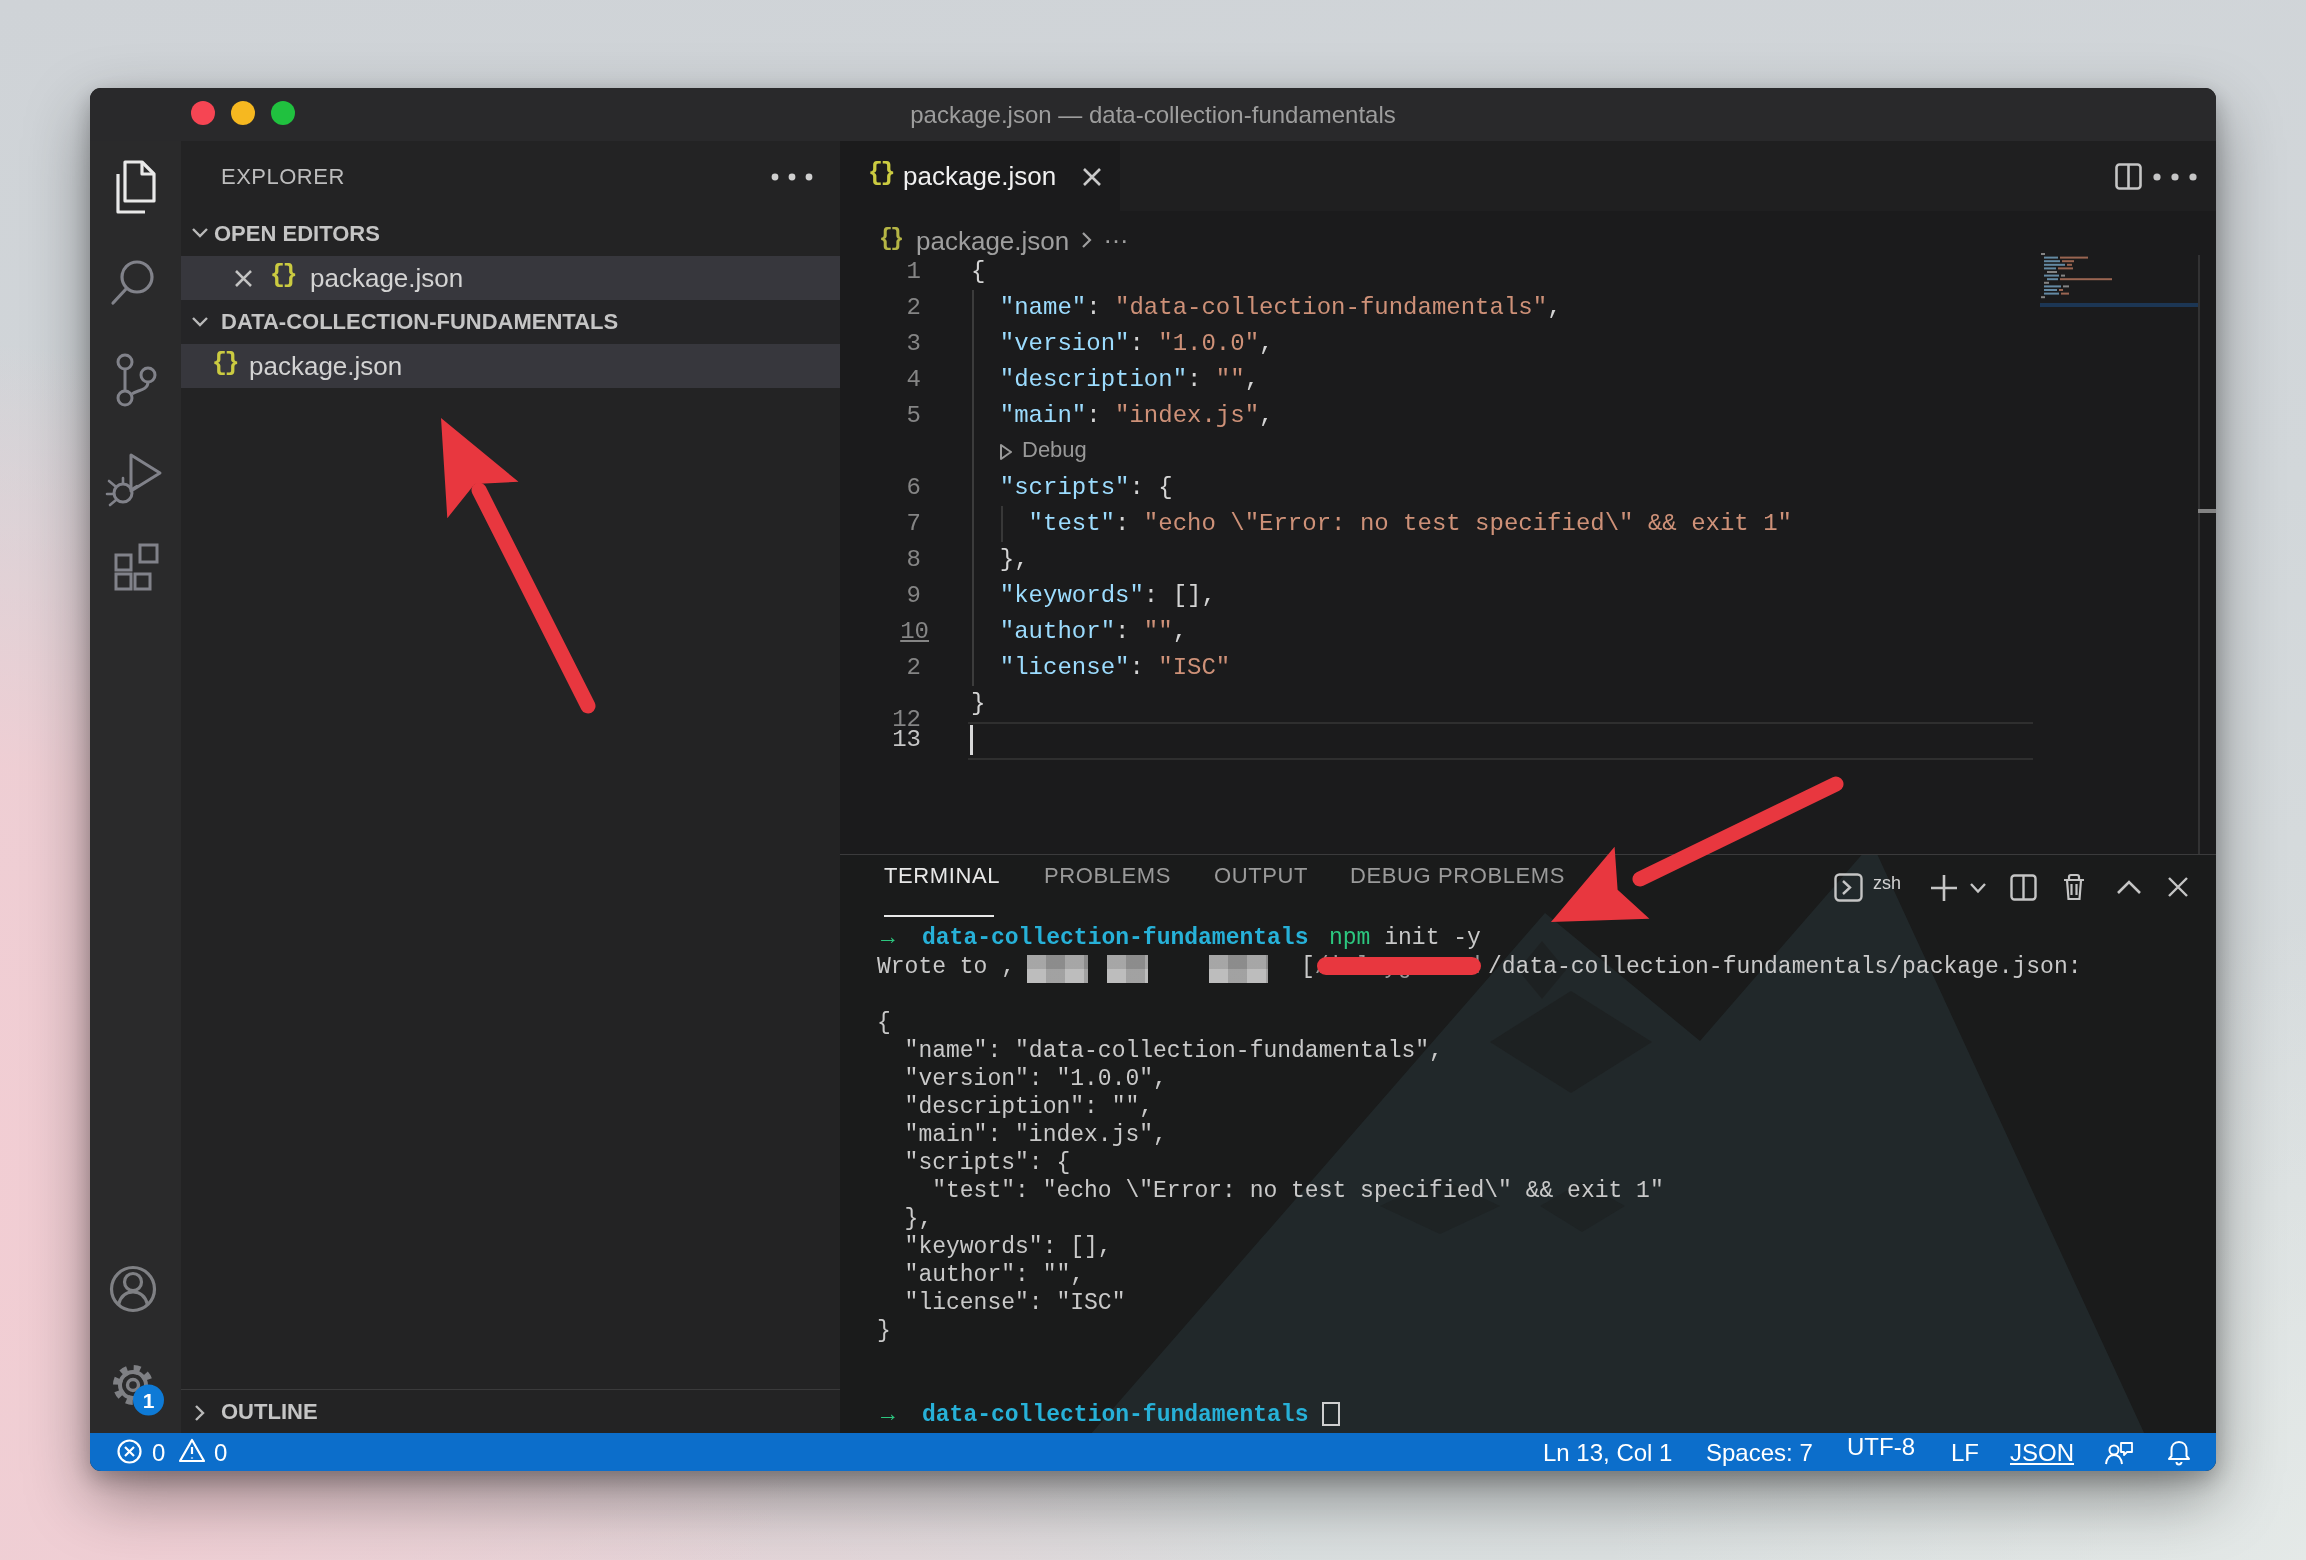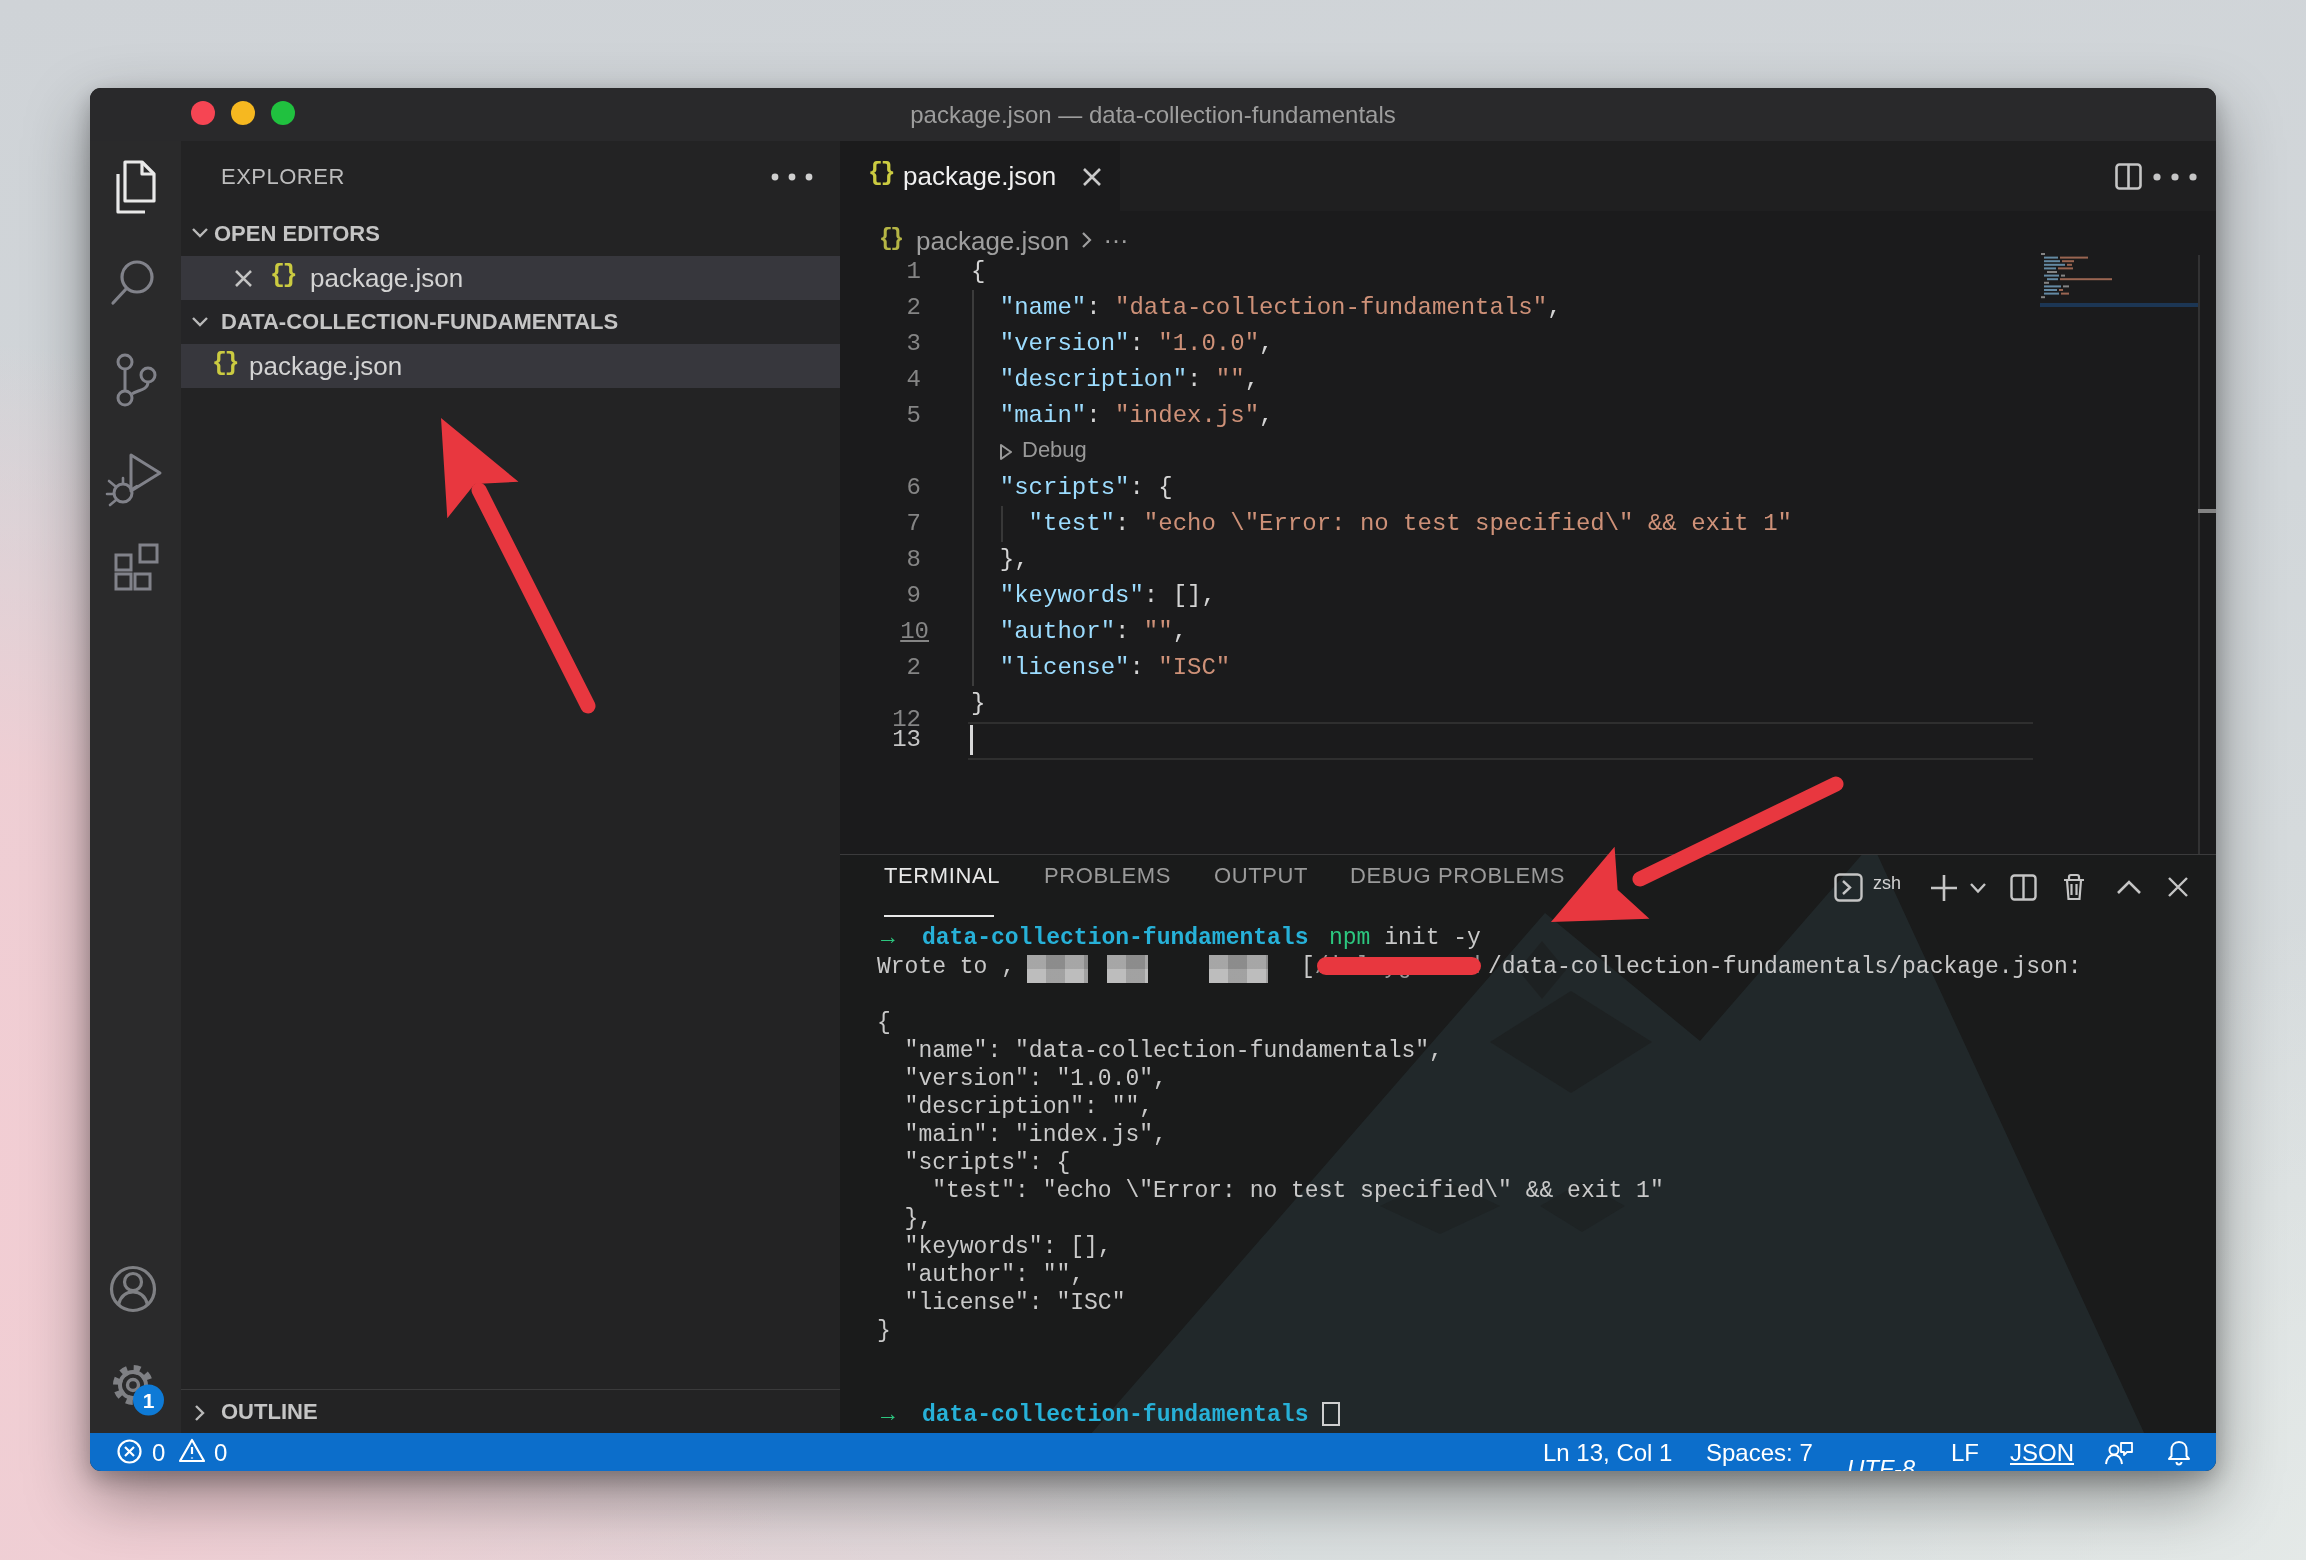--- a/index.html
+++ b/index.html
@@ -289,21 +289,21 @@
         <path d="M9 9 L18 18 M18 9 L9 18" stroke="#ffffff" stroke-width="2.2"></path>
       </svg>
     <div class="abs" style="left:62px;top:6px;font-size:24px;color:#fff;">0</div>
     <svg class="abs" style="left:88px;top:4px;" width="28" height="27">
         <path d="M14 3 L26 24 H2 Z" stroke="#ffffff" stroke-width="2.2" fill="none" stroke-linejoin="round"></path>
         <path d="M14 10 V17 M14 20.5 V21.5" stroke="#ffffff" stroke-width="2.2"></path>
       </svg>
     <div class="abs" style="left:124px;top:6px;font-size:24px;color:#fff;">0</div>
     <div class="abs" style="left:1453px;top:6px;font-size:24px;color:#fff;">Ln 13, Col 1</div>
     <div class="abs" style="left:1616px;top:6px;font-size:24px;color:#fff;">Spaces: 7</div>
-    <div class="abs" style="left:1757px;top:22px;font-size:24px;color:#fff;font-style:italic;">UTF-8</div>
+    <div class="abs" style="left:1757px;top:0;font-size:24px;color:#fff;">UTF-8</div>
     <div class="abs" style="left:1861px;top:6px;font-size:24px;color:#fff;">LF</div>
     <div class="abs" style="left:1920px;top:6px;font-size:24px;color:#fff;text-decoration:underline;">JSON</div>
     <svg class="abs" style="left:2014px;top:7px;" width="30" height="26">
         <circle cx="10" cy="10" r="4.5" stroke="#ffffff" stroke-width="2" fill="none"></circle>
         <path d="M2 24 C3 17 6 15 10 15 C14 15 17 17 18 24" stroke="#ffffff" stroke-width="2" fill="none"></path>
         <path d="M17 3 H28 V12 H23 L20 15 V12 H17 Z" stroke="#ffffff" stroke-width="1.8" fill="none" stroke-linejoin="round"></path>
       </svg>
     <svg class="abs" style="left:2076px;top:6px;" width="26" height="27">
         <path d="M13 3 C8 3 5.5 6.5 5.5 11 V17 L3 20 H23 L20.5 17 V11 C20.5 6.5 18 3 13 3 Z" stroke="#ffffff" stroke-width="2" fill="none" stroke-linejoin="round"></path>
         <path d="M10.5 23 a2.5 2.5 0 0 0 5 0" stroke="#ffffff" stroke-width="2" fill="none"></path>

